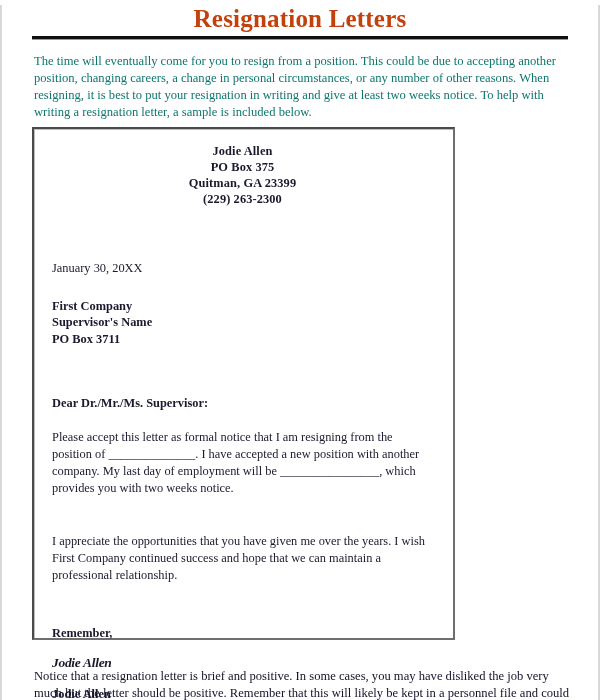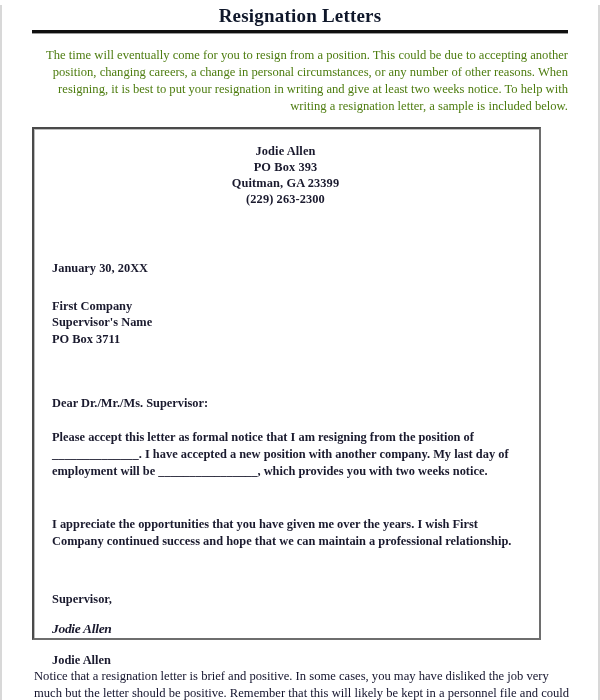--- a/index.html
+++ b/index.html
@@ -18,44 +18,44 @@
     position: relative;
     width: 600px;
     height: 700px;
     box-sizing: border-box;
     background: #fff;
     border-left: 2px solid #d8d8d8;
     border-right: 2px solid #d8d8d8;
   }
   .doc-title {
     text-align: center;
-    font-size: 19px;
+    font-size: 25px;
     font-weight: bold;
     letter-spacing: 0.2px;
     margin: 5px 0 0 0;
-    color: #0f172a;
+    color: #c2410c;
   }
   .title-rule {
     margin: 3px 30px 0 30px;
     border-top: 3px solid #101010;
     border-bottom: 1px solid #9a9a9a;
     height: 0;
   }
   .intro {
     margin: 13px 30px 0 32px;
     font-size: 12.6px;
     line-height: 17px;
-    text-align: right;
-    color: #4d7c0f;
+    text-align: left;
+    color: #0f766e;
   }
   .letter-box {
     position: absolute;
     left: 30px;
     top: 122px;
-    width: 509px;
+    width: 423px;
     height: 513px;
     box-sizing: border-box;
     border: 2px solid #4a4a4a;
     border-right-color: #6e6e6e;
     border-bottom-color: #6e6e6e;
     box-shadow: 1px 1px 0 #bdbdbd inset;
     background: #fff;
   }
   .letter-inner {
     padding: 12px 20px 0 18px;
@@ -63,34 +63,34 @@
     line-height: 16.5px;
   }
   .letterhead {
     text-align: center;
     font-weight: bold;
     line-height: 16px;
     margin-top: 2px;
   }
   .letterhead div { letter-spacing: 0.1px; }
   .date-line {
-    font-weight: bold;
+    font-weight: normal;
     margin-top: 53px;
   }
   .recipient {
     font-weight: bold;
     margin-top: 21px;
     line-height: 16.5px;
   }
   .salutation {
     font-weight: bold;
     margin-top: 48px;
   }
   .body-para {
-    font-weight: bold;
+    font-weight: normal;
     margin-top: 17px;
     line-height: 17px;
   }
   .body-para.second { margin-top: 36px; }
   .closing {
     font-weight: bold;
     margin-top: 41px;
   }
   .signature {
     margin-top: 14px;
@@ -122,40 +122,40 @@
   <h1 class="doc-title">Resignation Letters</h1>
   <div class="title-rule"></div>
 
   <p class="intro">The time will eventually come for you to resign from a position.  This could be due to accepting another position, changing careers, a change in personal circumstances, or any number of other reasons.  When resigning, it is best to put your resignation in writing and give at least two weeks notice.  To help with writing a resignation letter, a sample is included below.</p>
 
   <div class="letter-box">
     <div class="letter-inner">
 
       <div class="letterhead">
         <div>Jodie Allen</div>
-        <div>PO Box 393</div>
+        <div>PO Box 375</div>
         <div>Quitman, GA 23399</div>
         <div>(229) 263-2300</div>
       </div>
 
       <div class="date-line">January 30, 20XX</div>
 
       <div class="recipient">
         <div>First Company</div>
         <div>Supervisor's Name</div>
         <div>PO Box 3711</div>
       </div>
 
       <div class="salutation">Dear Dr./Mr./Ms. Supervisor:</div>
 
       <div class="body-para">Please accept this letter as formal notice that I am resigning from the position of ______________.  I have accepted a new position with another company.  My last day of employment will be ________________, which provides you with two weeks notice.</div>
 
       <div class="body-para second">I appreciate the opportunities that you have given me over the years.  I wish First Company continued success and hope that we can maintain a professional relationship.</div>
 
-      <div class="closing">Supervisor,</div>
+      <div class="closing">Remember,</div>
 
       <div class="signature">Jodie Allen</div>
 
       <div class="typed-name">Jodie Allen</div>
 
     </div>
   </div>
 
   <p class="outro">Notice that a resignation letter is brief and positive.  In some cases, you may have disliked the job very much but the letter should be positive.  Remember that this will likely be kept in a personnel file and could impact references from the</p>
 

